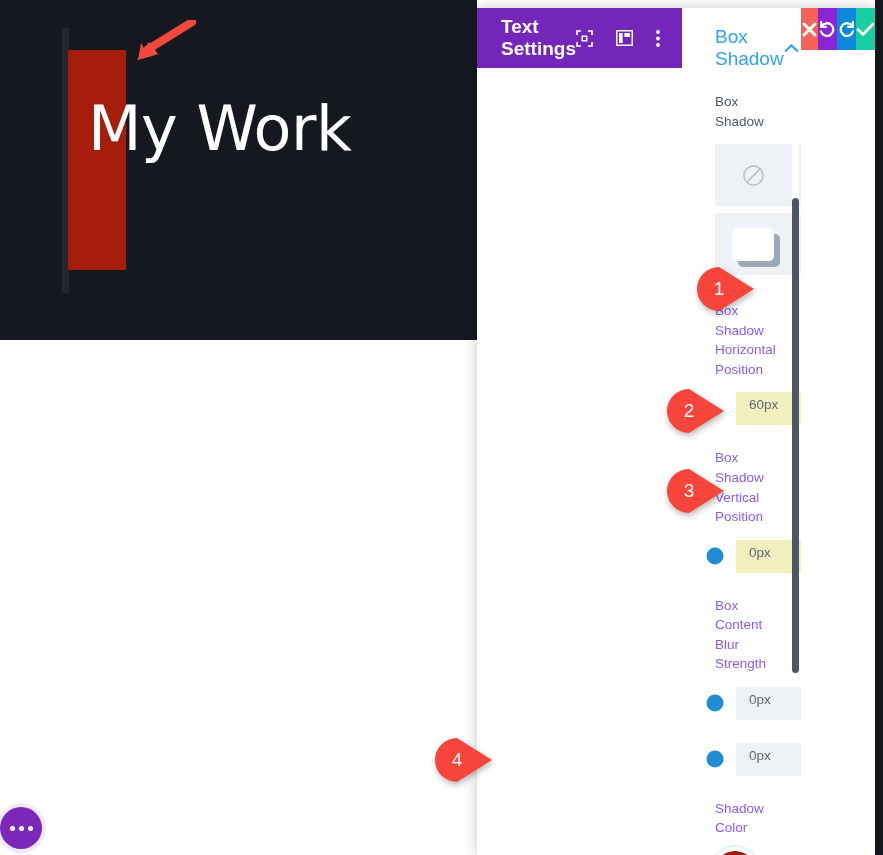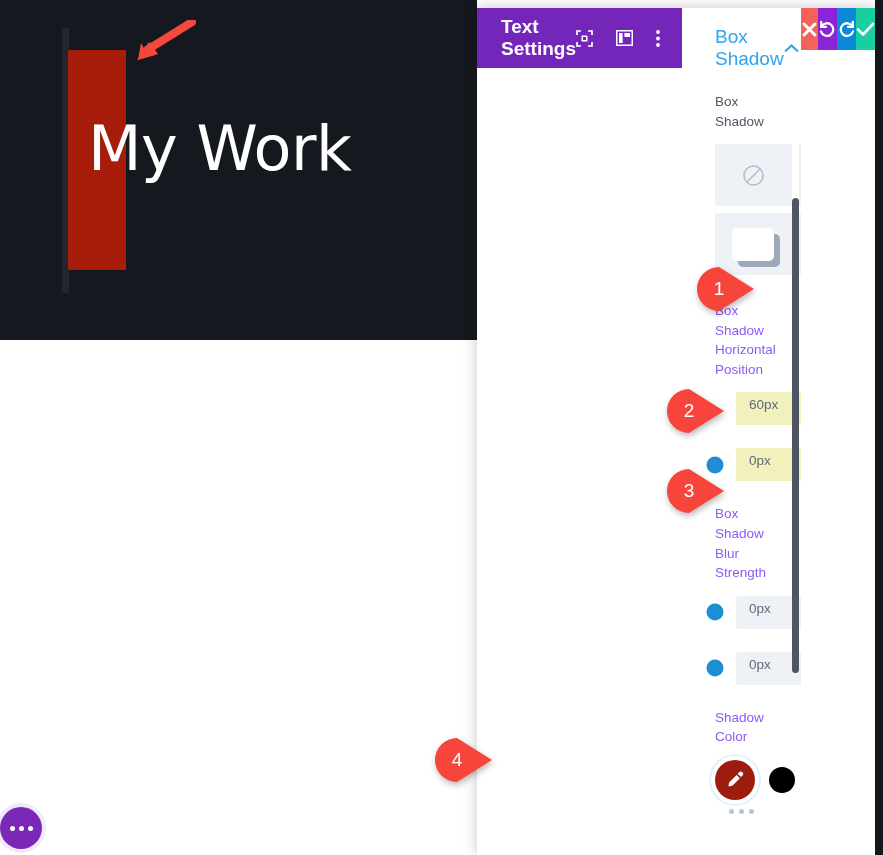--- a/index.html
+++ b/index.html
@@ -18,21 +18,21 @@
   }
   #preview-rail{
     position:absolute; left:62px; top:28px; width:7px; height:265px;
     background:#22262d;
   }
   #preview-shadow-box{
     position:absolute; left:68px; top:50px; width:58px; height:220px;
     background:#a81c0c;
   }
   #preview-heading{
-    position:absolute; left:88px; top:116px;
+    position:absolute; left:88px; top:96px;
     color:#ffffff; font-size:62px; font-weight:400; line-height:1.05;
     letter-spacing:-0.5px; white-space:nowrap;
     font-family:"DejaVu Sans", sans-serif;
   }
   #preview-arrow{ position:absolute; left:128px; top:20px; }
 
   #canvas-blank{
     position:absolute; left:0; top:340px; width:477px; height:515px;
     background:#ffffff;
   }
@@ -301,33 +301,34 @@
         <div class="slider-row">
           <div class="slider"></div>
           <div class="numbox">
             <div class="hl"></div>
             <span>60px</span>
           </div>
         </div>
       </div>
 
       <div class="row">
+        <div class="field-label">Box Shadow Vertical Position</div>
         <div class="slider-row">
           <div class="slider">
             <div class="knob" style="left:43%"></div>
           </div>
           <div class="numbox">
             <div class="hl"></div>
             <span>0px</span>
           </div>
         </div>
       </div>
 
       <div class="row">
-        <div class="field-label">Box Shadow Blur Strength</div>
+        <div class="field-label">Box Content Blur Strength</div>
         <div class="slider-row">
           <div class="slider">
             <div class="knob" style="left:2%"></div>
           </div>
           <div class="numbox">
             <span>0px</span>
           </div>
         </div>
       </div>
 

